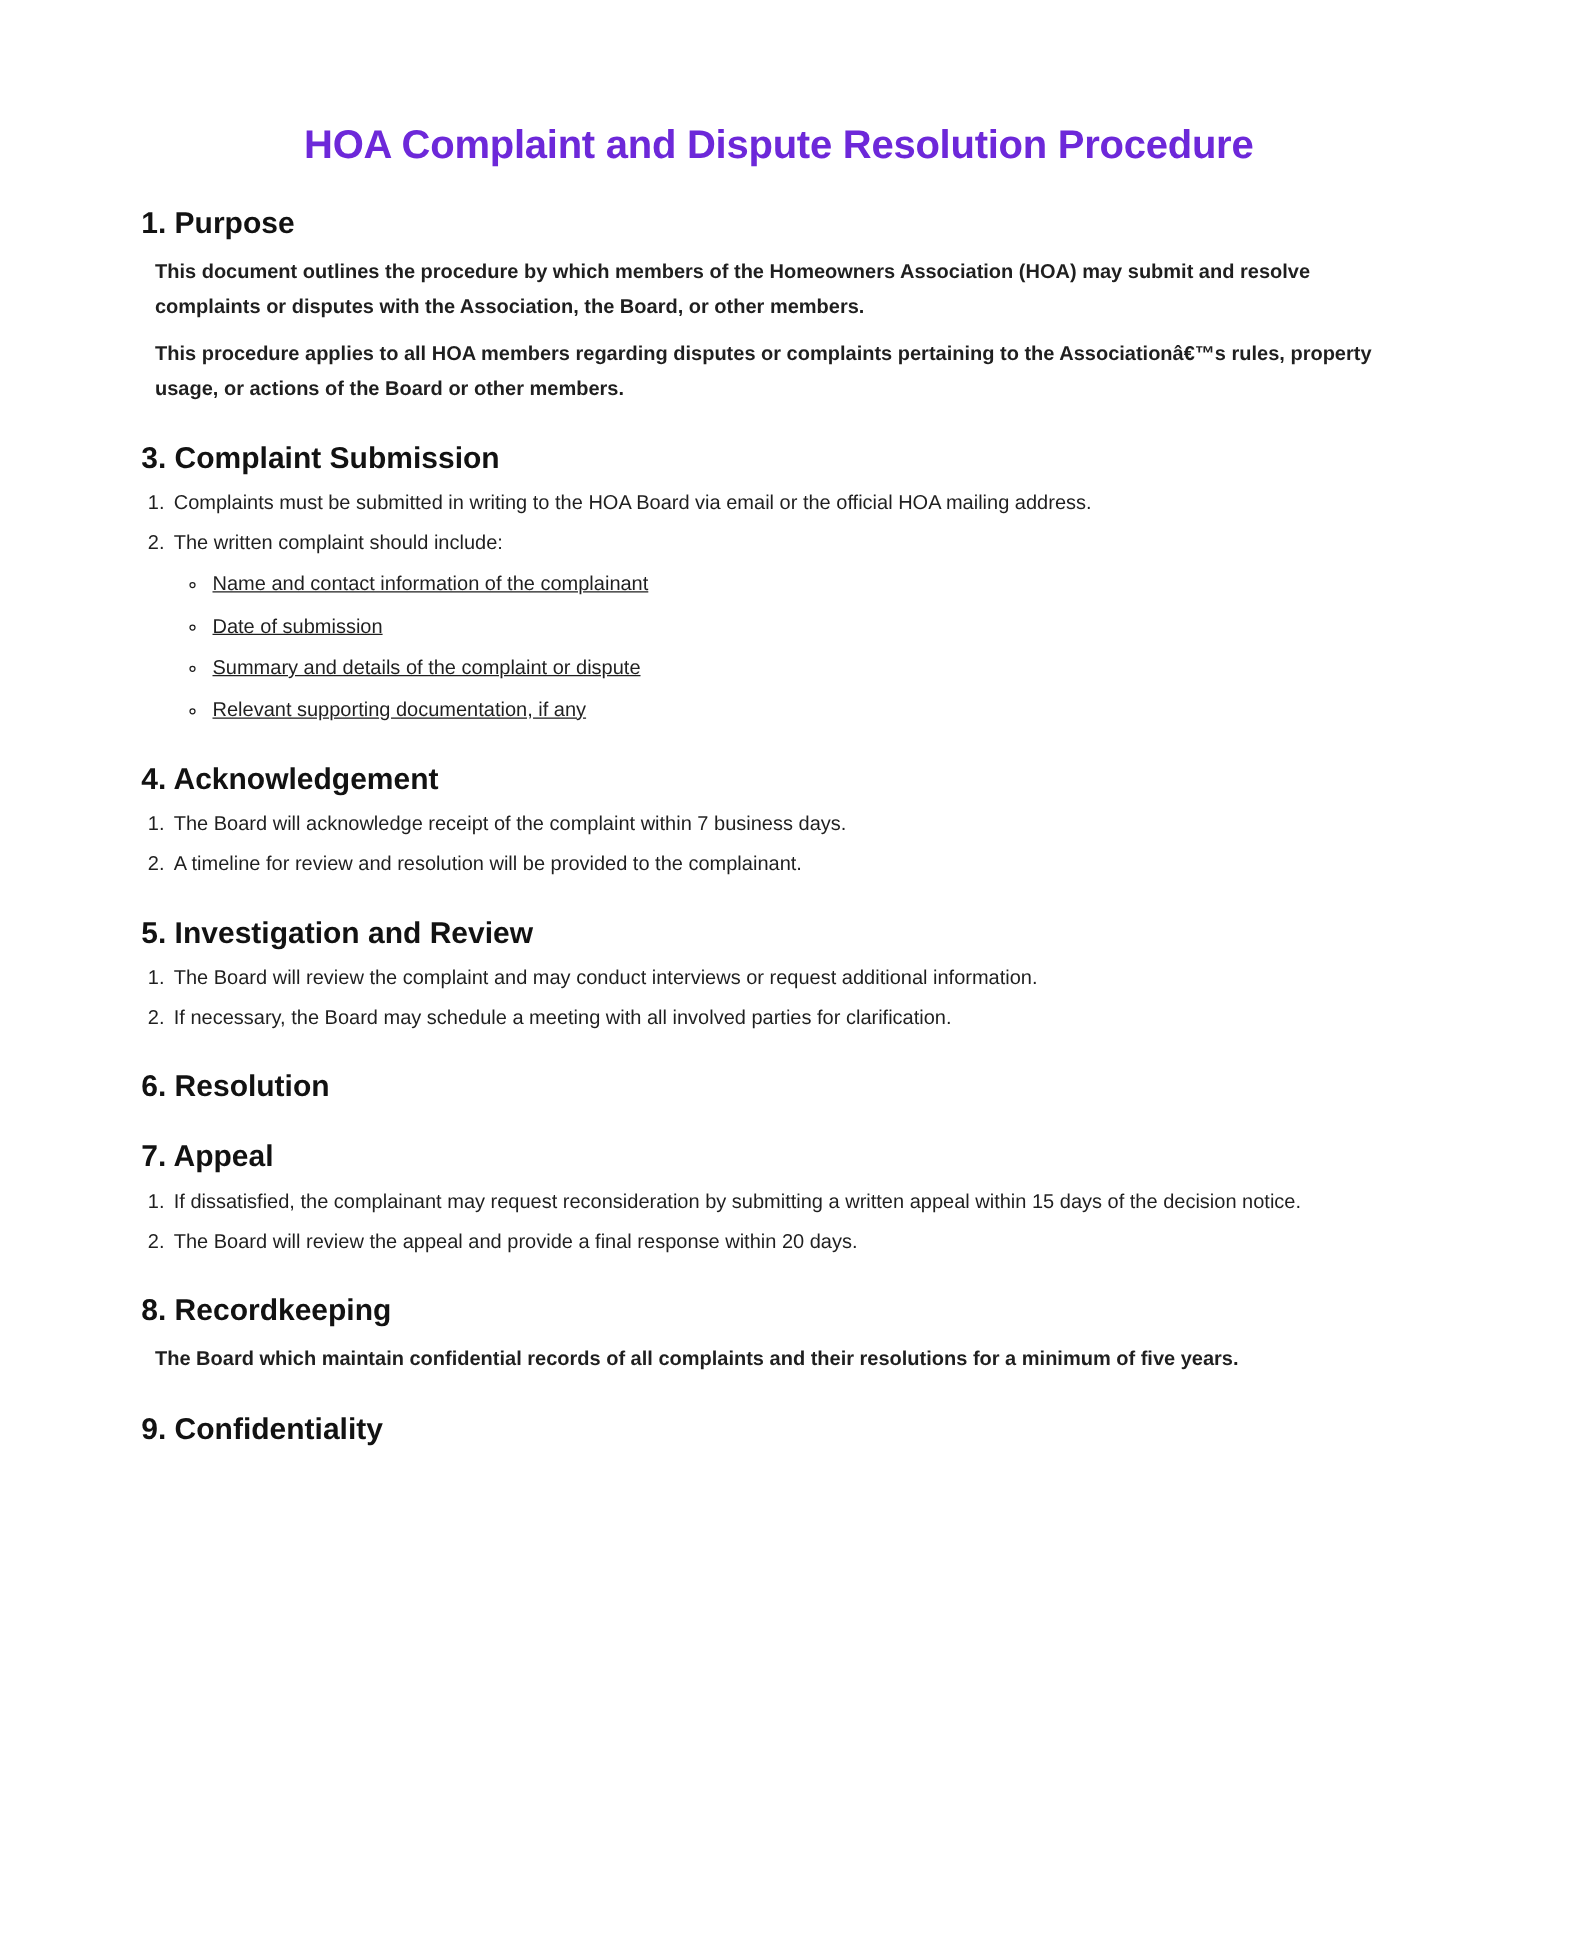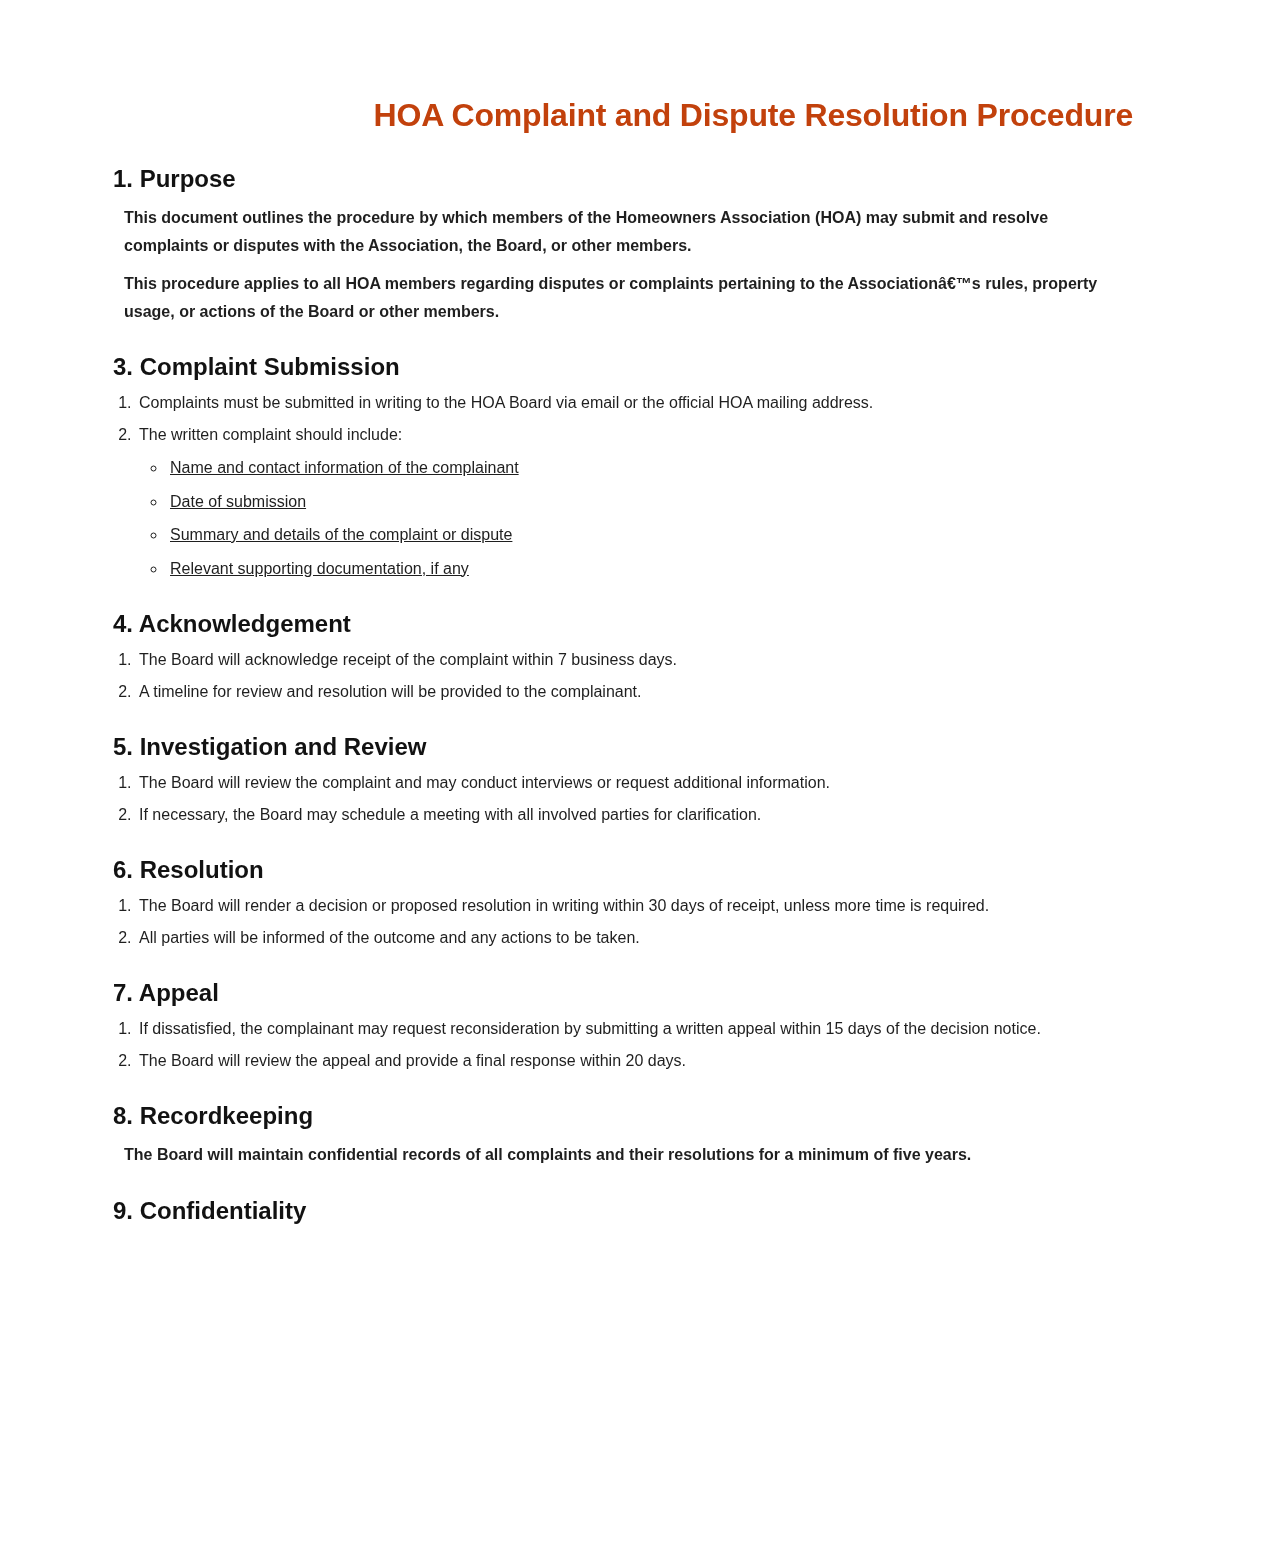--- a/index.html
+++ b/index.html
@@ -10,22 +10,22 @@
     padding: 95px 130px 200px 113px;
     font-family: "Liberation Sans", sans-serif;
     color: #1f1f1f;
     font-size: 16px;
   }
   h1 {
     font-size: 32px;
     line-height: 40px;
     font-weight: 700;
     margin: 0 0 30px 0;
-    text-align: right;
-    color: #c2410c;
+    text-align: center;
+    color: #6d28d9;
     letter-spacing: -0.2px;
   }
   h2 {
     font-size: 24px;
     line-height: 28px;
     font-weight: 700;
     margin: 28px 0 8px 0;
     color: #121212;
   }
   p {
@@ -98,36 +98,32 @@
   <section>
     <h2>5. Investigation and Review</h2>
     <ol>
       <li>The Board will review the complaint and may conduct interviews or request additional information.</li>
       <li>If necessary, the Board may schedule a meeting with all involved parties for clarification.</li>
     </ol>
   </section>
 
   <section>
     <h2>6. Resolution</h2>
-    <ol>
-      <li>The Board will render a decision or proposed resolution in writing within 30 days of receipt, unless more time is required.</li>
-      <li>All parties will be informed of the outcome and any actions to be taken.</li>
-    </ol>
   </section>
 
   <section>
     <h2>7. Appeal</h2>
     <ol>
       <li>If dissatisfied, the complainant may request reconsideration by submitting a written appeal within 15 days of the decision notice.</li>
       <li>The Board will review the appeal and provide a final response within 20 days.</li>
     </ol>
   </section>
 
   <section>
     <h2>8. Recordkeeping</h2>
-    <p>The Board will maintain confidential records of all complaints and their resolutions for a minimum of five years.</p>
+    <p>The Board which maintain confidential records of all complaints and their resolutions for a minimum of five years.</p>
   </section>
 
   <section>
     <h2>9. Confidentiality</h2>
   </section>
 
 </main>
 
 </body></html>

